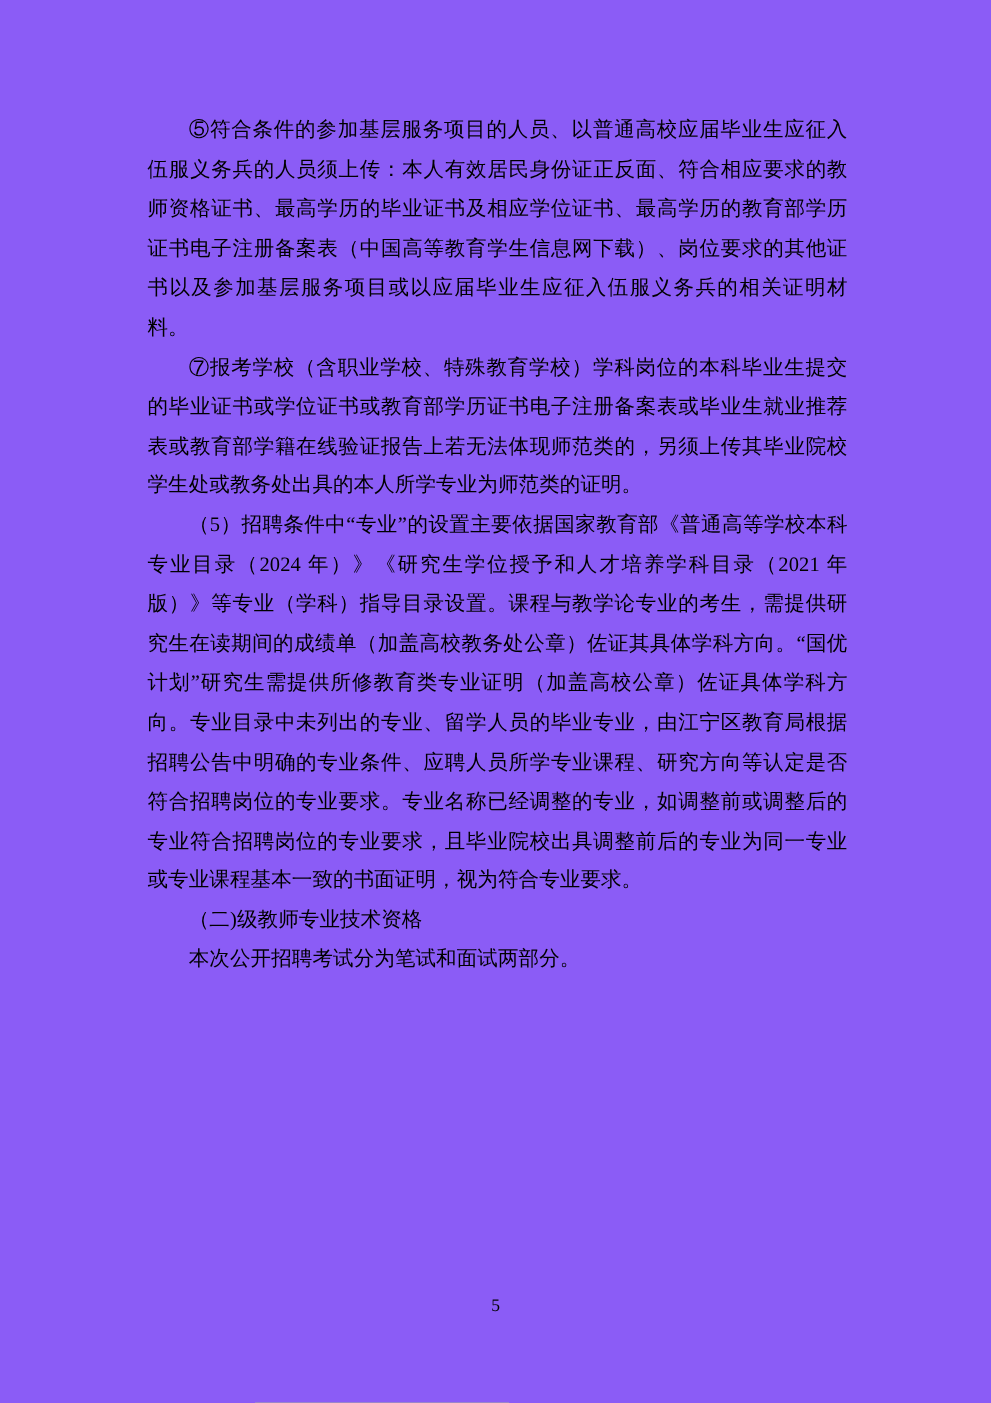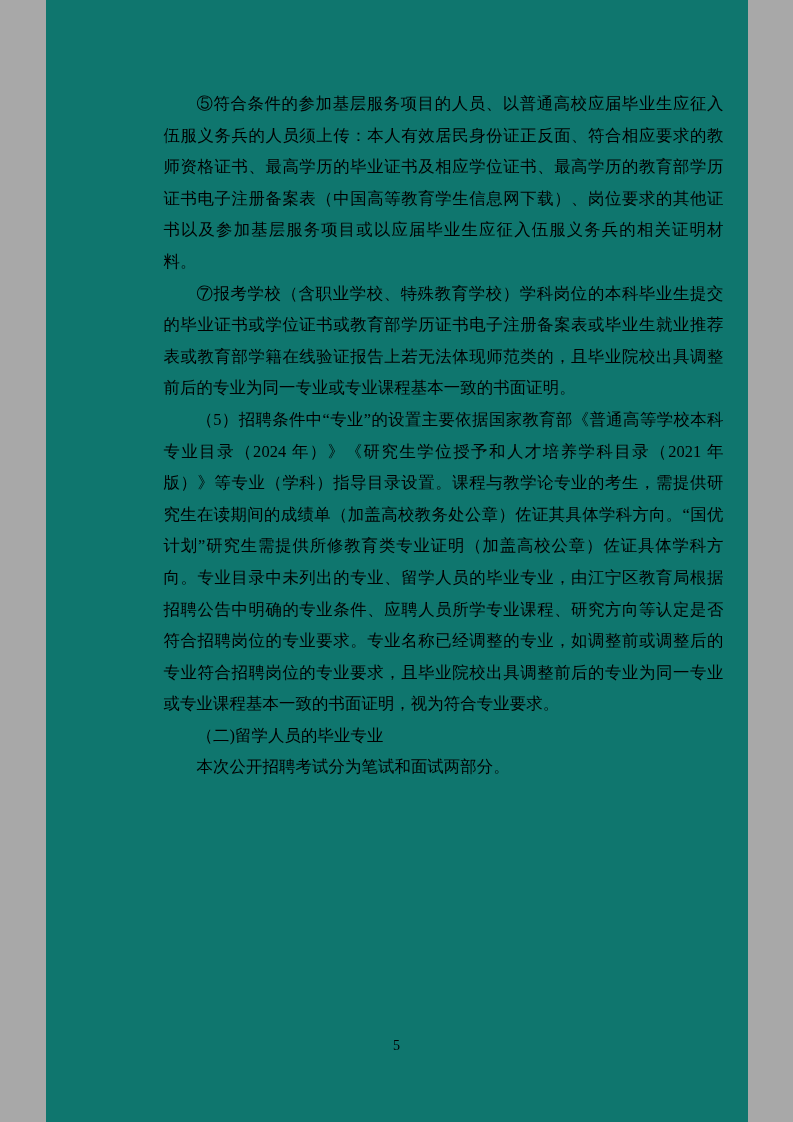--- a/index.html
+++ b/index.html
@@ -4,23 +4,23 @@
 <style>
   html, body {
     margin: 0;
     padding: 0;
     background: #a8a8a8;
   }
   body {
     font-family: "Liberation Serif", "DejaVu Serif", serif;
   }
   .page {
-    width: 702px;
+    width: 793px;
     height: 1122px;
-    background: #0f766e;
+    background: #8b5cf6;
     position: relative;
     margin: 0 auto;
     box-sizing: border-box;
     overflow: hidden;
   }
   .content {
     position: absolute;
     left: 118px;
     top: 88px;
     width: 560px;
@@ -51,25 +51,25 @@
 </style>
 </head>
 <body>
 
 <div class="page">
   <div class="content">
 
     <p class="para indent2">⑤符合条件的参加基层服务项目的人员、以普通高校应届毕业生应征入伍服义务兵的人员须上传：本人有效居民身份证正反面、符合相应要求的教师资格证书、最高学历的毕业证书及相应学位证书、最高学历的教育部学历证书电子注册备案表（中国高等教育学生信息网下载）、岗位要求的其他证书以及参加基层服务项目或以应届毕业生应征入伍服义务兵的相关证明材料。</p>
 
 
-    <p class="para indent2">⑦报考学校（含职业学校、特殊教育学校）学科岗位的本科毕业生提交的毕业证书或学位证书或教育部学历证书电子注册备案表或毕业生就业推荐表或教育部学籍在线验证报告上若无法体现师范类的，且毕业院校出具调整前后的专业为同一专业或专业课程基本一致的书面证明。</p>
+    <p class="para indent2">⑦报考学校（含职业学校、特殊教育学校）学科岗位的本科毕业生提交的毕业证书或学位证书或教育部学历证书电子注册备案表或毕业生就业推荐表或教育部学籍在线验证报告上若无法体现师范类的，另须上传其毕业院校学生处或教务处出具的本人所学专业为师范类的证明。</p>
 
 
     <p class="para indent2">（5）招聘条件中“专业”的设置主要依据国家教育部《普通高等学校本科专业目录（2024 年）》《研究生学位授予和人才培养学科目录（2021 年版）》等专业（学科）指导目录设置。课程与教学论专业的考生，需提供研究生在读期间的成绩单（加盖高校教务处公章）佐证其具体学科方向。“国优计划”研究生需提供所修教育类专业证明（加盖高校公章）佐证具体学科方向。专业目录中未列出的专业、留学人员的毕业专业，由江宁区教育局根据招聘公告中明确的专业条件、应聘人员所学专业课程、研究方向等认定是否符合招聘岗位的专业要求。专业名称已经调整的专业，如调整前或调整后的专业符合招聘岗位的专业要求，且毕业院校出具调整前后的专业为同一专业或专业课程基本一致的书面证明，视为符合专业要求。</p>
 
-    <p class="para indent2">（二)留学人员的毕业专业</p>
+    <p class="para indent2">（二)级教师专业技术资格</p>
 
     <p class="para indent2">本次公开招聘考试分为笔试和面试两部分。</p>
 
   </div>
 
   <div class="page-number">5</div>
 </div>
 
 </body></html>

